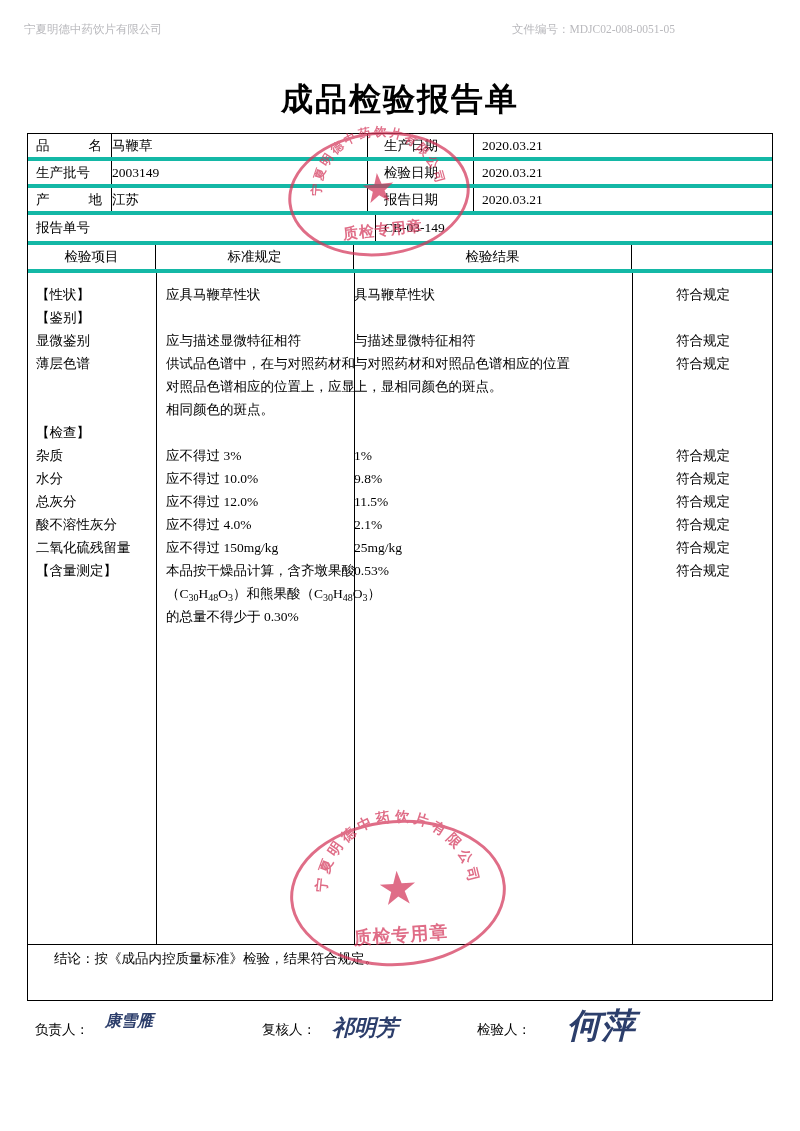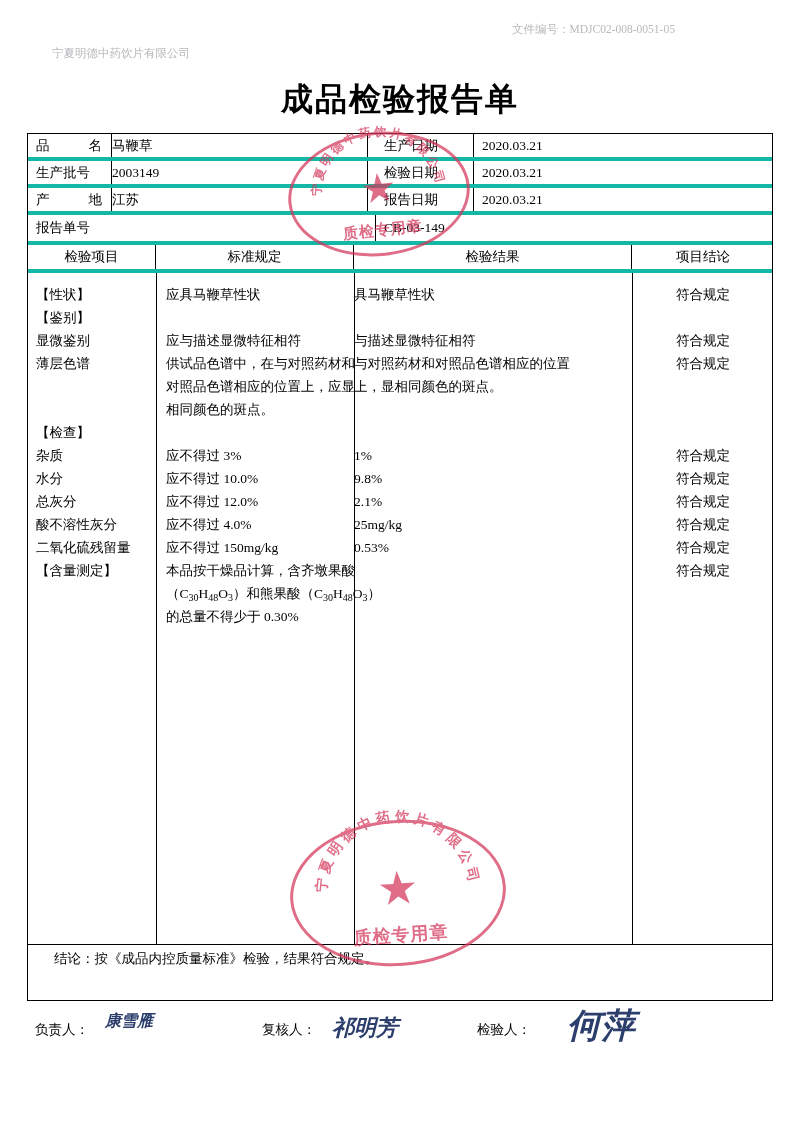--- a/index.html
+++ b/index.html
@@ -21,24 +21,23 @@
     position: absolute;
     top: 22px;
     left: 0;
     width: 800px;
     height: 18px;
     font-size: 11.5px;
     color: #b9b9bd;
   }
   .top-strip .left {
     position: absolute;
-    left: 52px;
+    left: 24px;
     top: 0;
     white-space: nowrap;
-    margin-top: 24px;
   }
   .top-strip .right {
     position: absolute;
     left: 512px;
     top: 0;
     white-space: nowrap;
   }
 
   
   .doc-title {
@@ -297,21 +296,20 @@
 
   <div class="row rep-row" style="height:30px">
     <div class="cell c1 vline">报告单号</div>
     <div class="cell c2">CB-03-149</div>
   </div>
 
   <div class="row head-row">
     <div class="cell h col1 vline">检验项目</div>
     <div class="cell h col2 vline">标准规定</div>
     <div class="cell h col3 vline">检验结果</div>
-    <div class="cell h col4">项目结论</div>
   </div>
 
   <div class="body-area">
     <div class="vsep vsep1"></div>
     <div class="vsep vsep2"></div>
     <div class="vsep vsep3"></div>
 
     <div class="body-col bc1">
       <div class="line">【性状】</div>
       <div class="line">【鉴别】</div>
@@ -349,20 +347,21 @@
     <div class="body-col bc3">
       <div class="line">具马鞭草性状</div>
       <div class="gap"></div>
       <div class="line">与描述显微特征相符</div>
       <div class="line">与对照药材和对照品色谱相应的位置</div>
       <div class="line">上，显相同颜色的斑点。</div>
       <div class="gap"></div>
       <div class="gap"></div>
       <div class="line">1%</div>
       <div class="line">9.8%</div>
+      <div class="line">11.5%</div>
       <div class="line">2.1%</div>
       <div class="line">25mg/kg</div>
       <div class="line">0.53%</div>
     </div>
 
     <div class="body-col bc4">
       <div class="line">符合规定</div>
       <div class="gap"></div>
       <div class="line">符合规定</div>
       <div class="line">符合规定</div>

